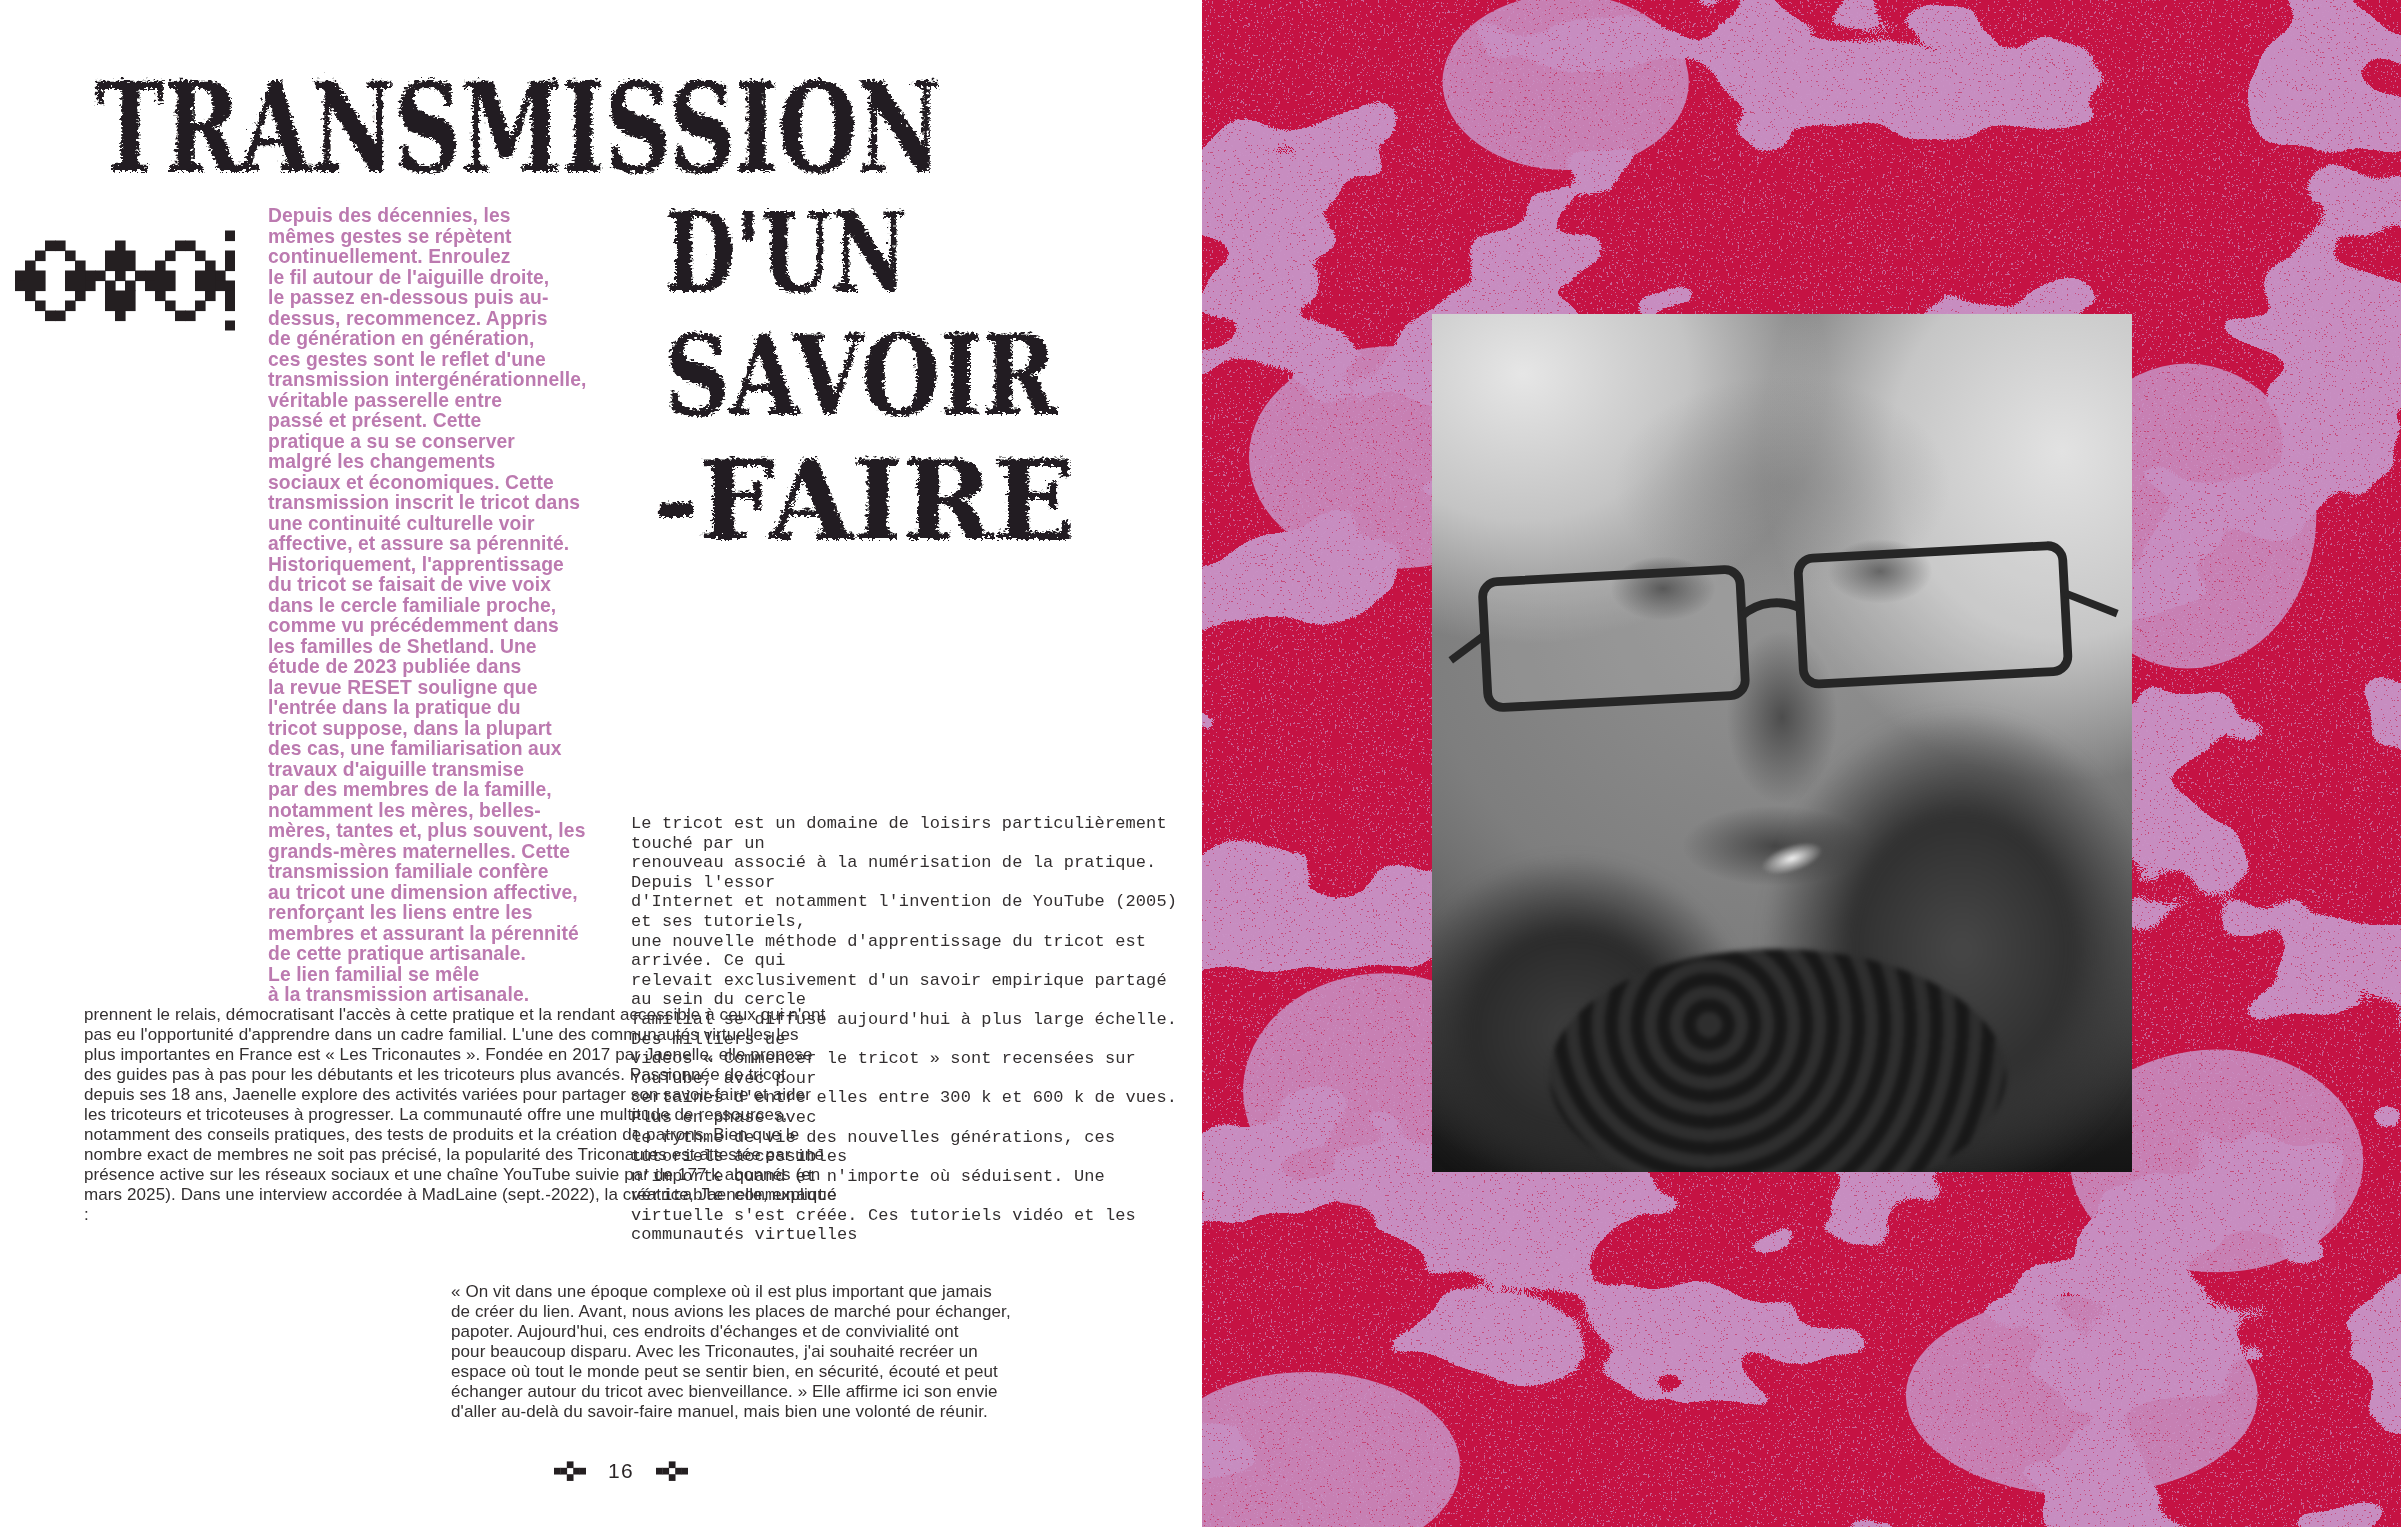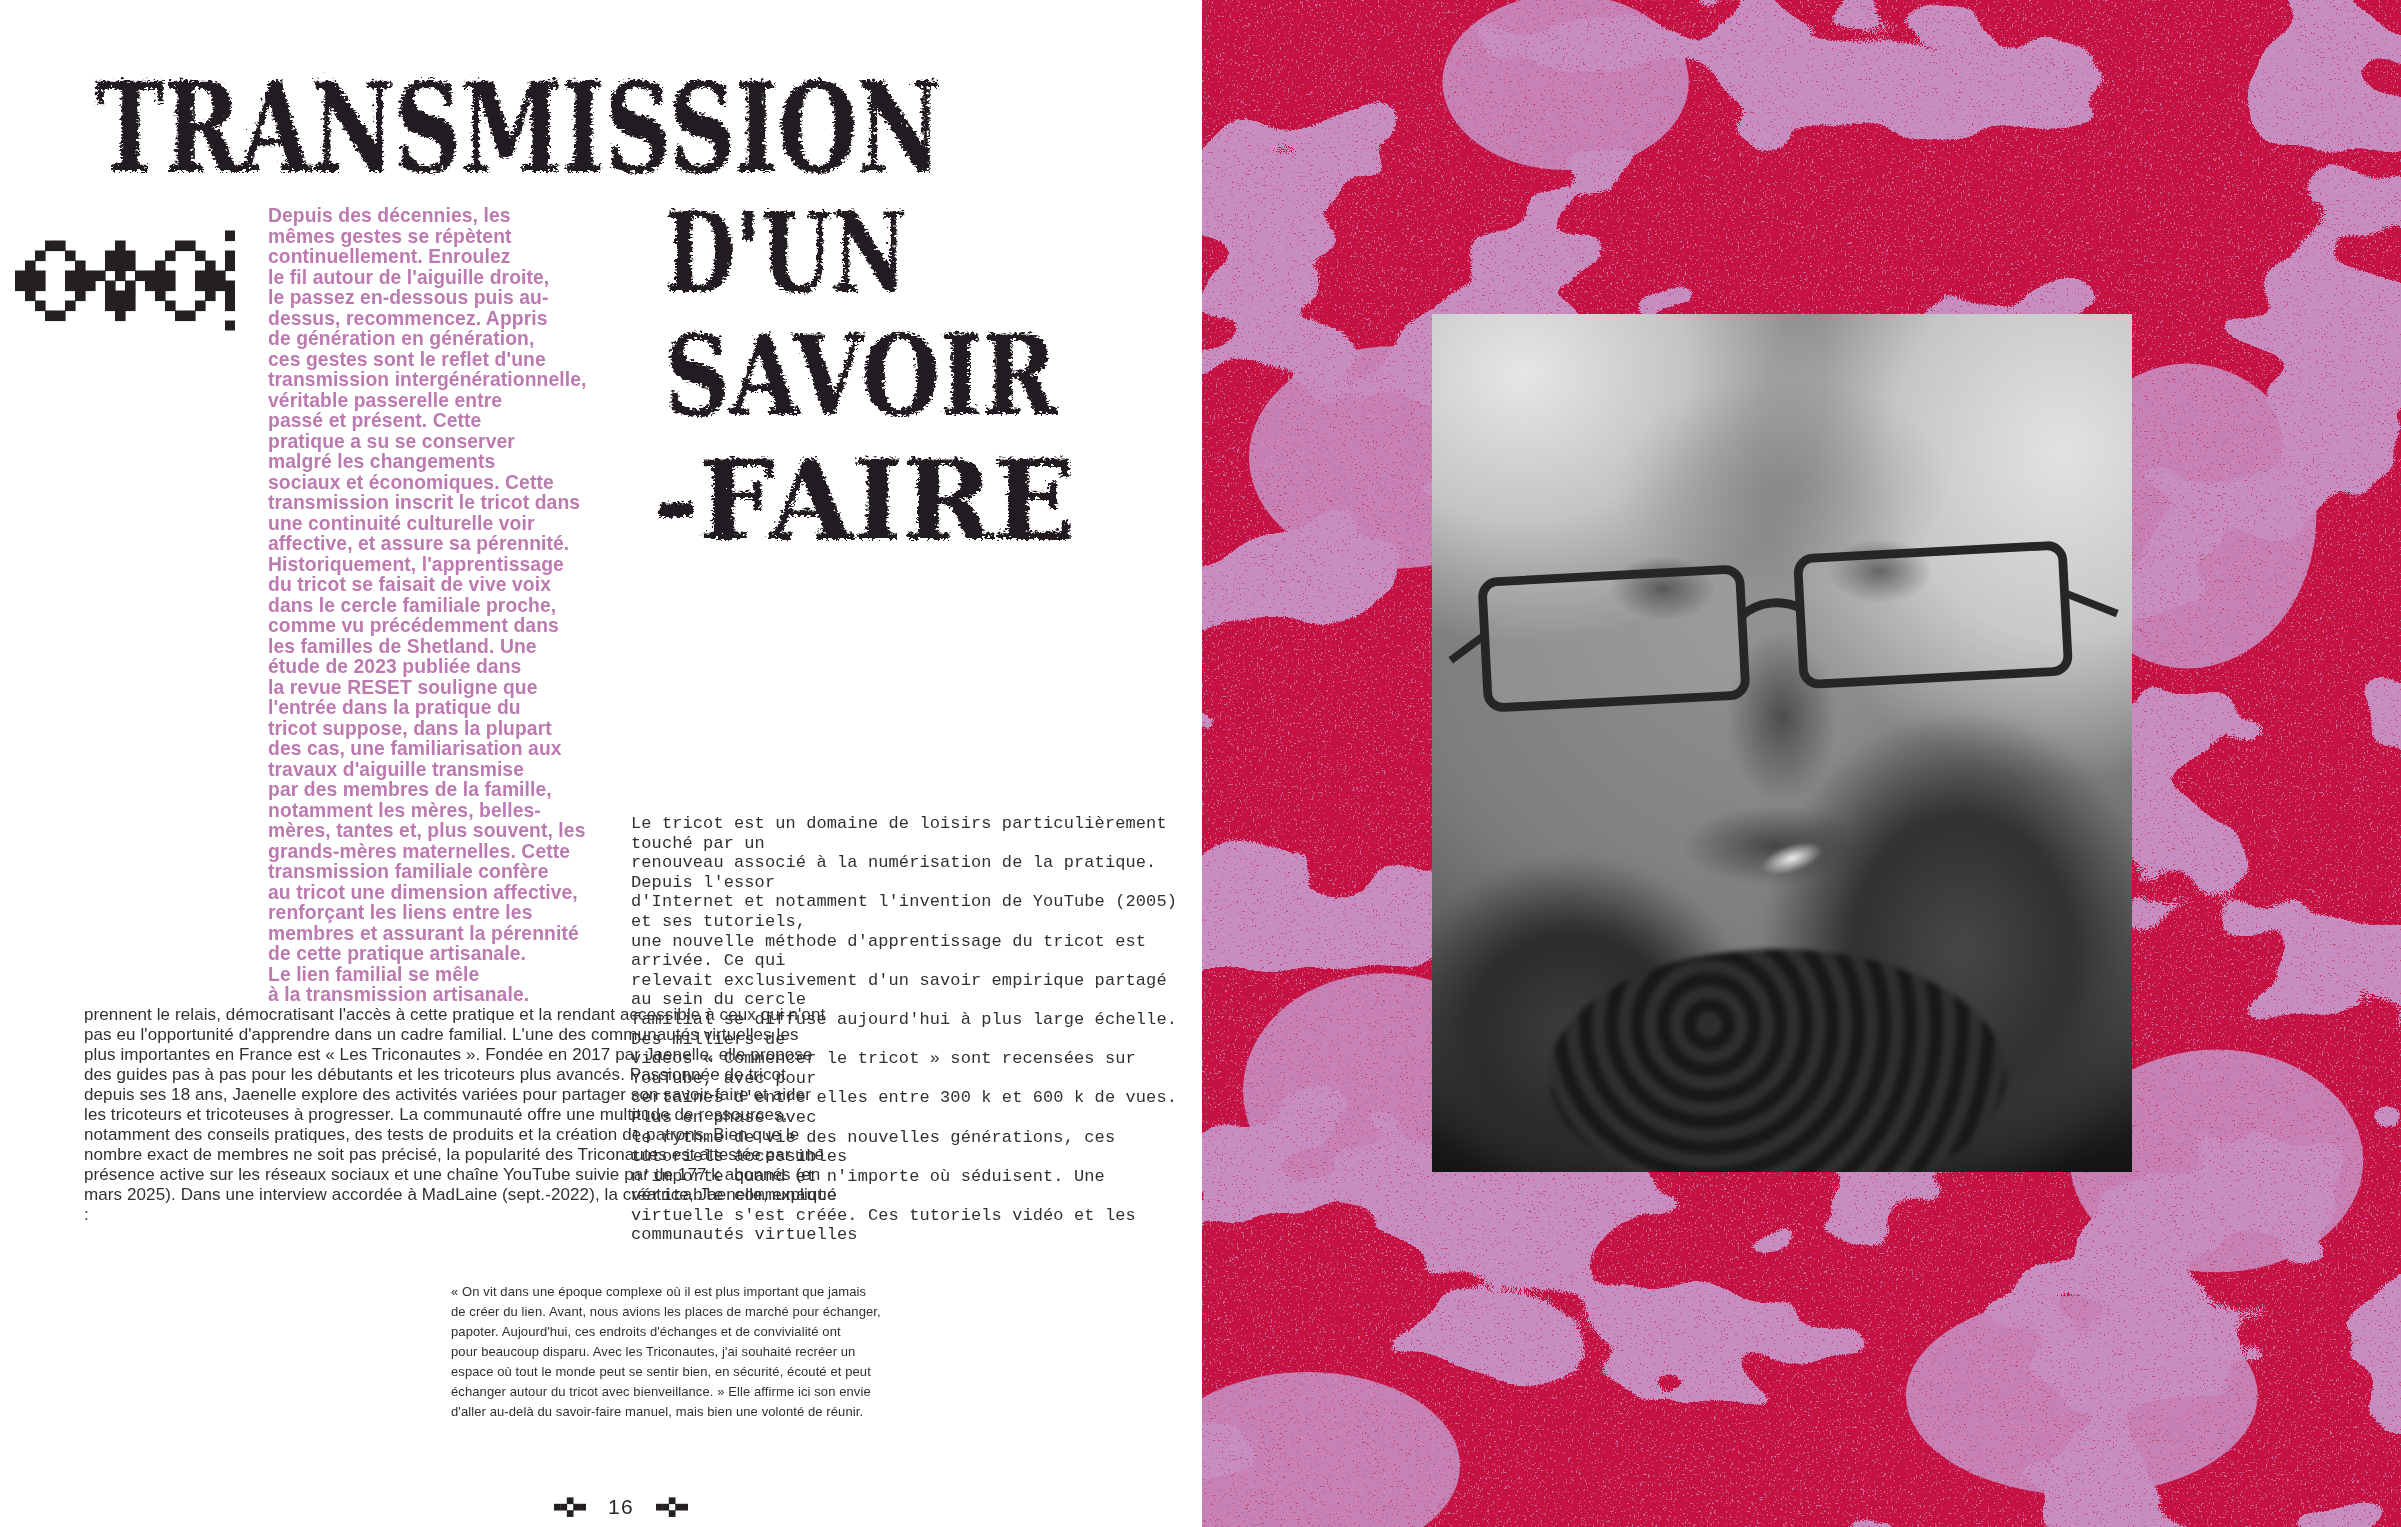--- a/index.html
+++ b/index.html
@@ -21,25 +21,25 @@
   .intro-pink{
     position:absolute;left:268px;top:206px;width:375px;
     font-size:19.3px;line-height:20.5px;font-weight:600;letter-spacing:0.1px;
     color:#bc7ab0;white-space:pre-line;
   }
   .body-text{
     font-weight:300;color:#332f30;white-space:pre-line;letter-spacing:0.1px;
   }
   .body-mid{position:absolute;left:631px;top:814px;width:551px;font-size:17px;line-height:19.6px;font-family:Liberation Mono, monospace;}
   .body-bottom{position:absolute;left:84px;top:1005px;width:762px;font-size:17px;line-height:20px;}
-  .quote-block{position:absolute;left:451px;top:1282px;width:575px;font-size:13px;line-height:20px;}
+  .quote-block{position:absolute;left:451px;top:1282px;width:575px;font-size:17px;line-height:20px;}
 
   .footer{
     position:absolute;left:545px;top:1453px;width:152px;height:35px;
-    display:flex;align-items:center;justify-content:center;gap:22px;margin-top:36px;
+    display:flex;align-items:center;justify-content:center;gap:22px;
   }
   .page-number{font-size:21px;font-weight:300;color:#2b2627;letter-spacing:1.2px;}
   .plus-svg{width:32px;height:20px;display:block;}
   .plus-svg rect{fill:#241f21;}
 
   
   .photo{
     position:absolute;left:230px;top:314px;width:700px;height:858px;overflow:hidden;
     background:
       radial-gradient(62% 45% at 13% 7%,  #e6e6e6 0%, #c4c4c4 38%, rgba(130,130,130,0) 70%),

